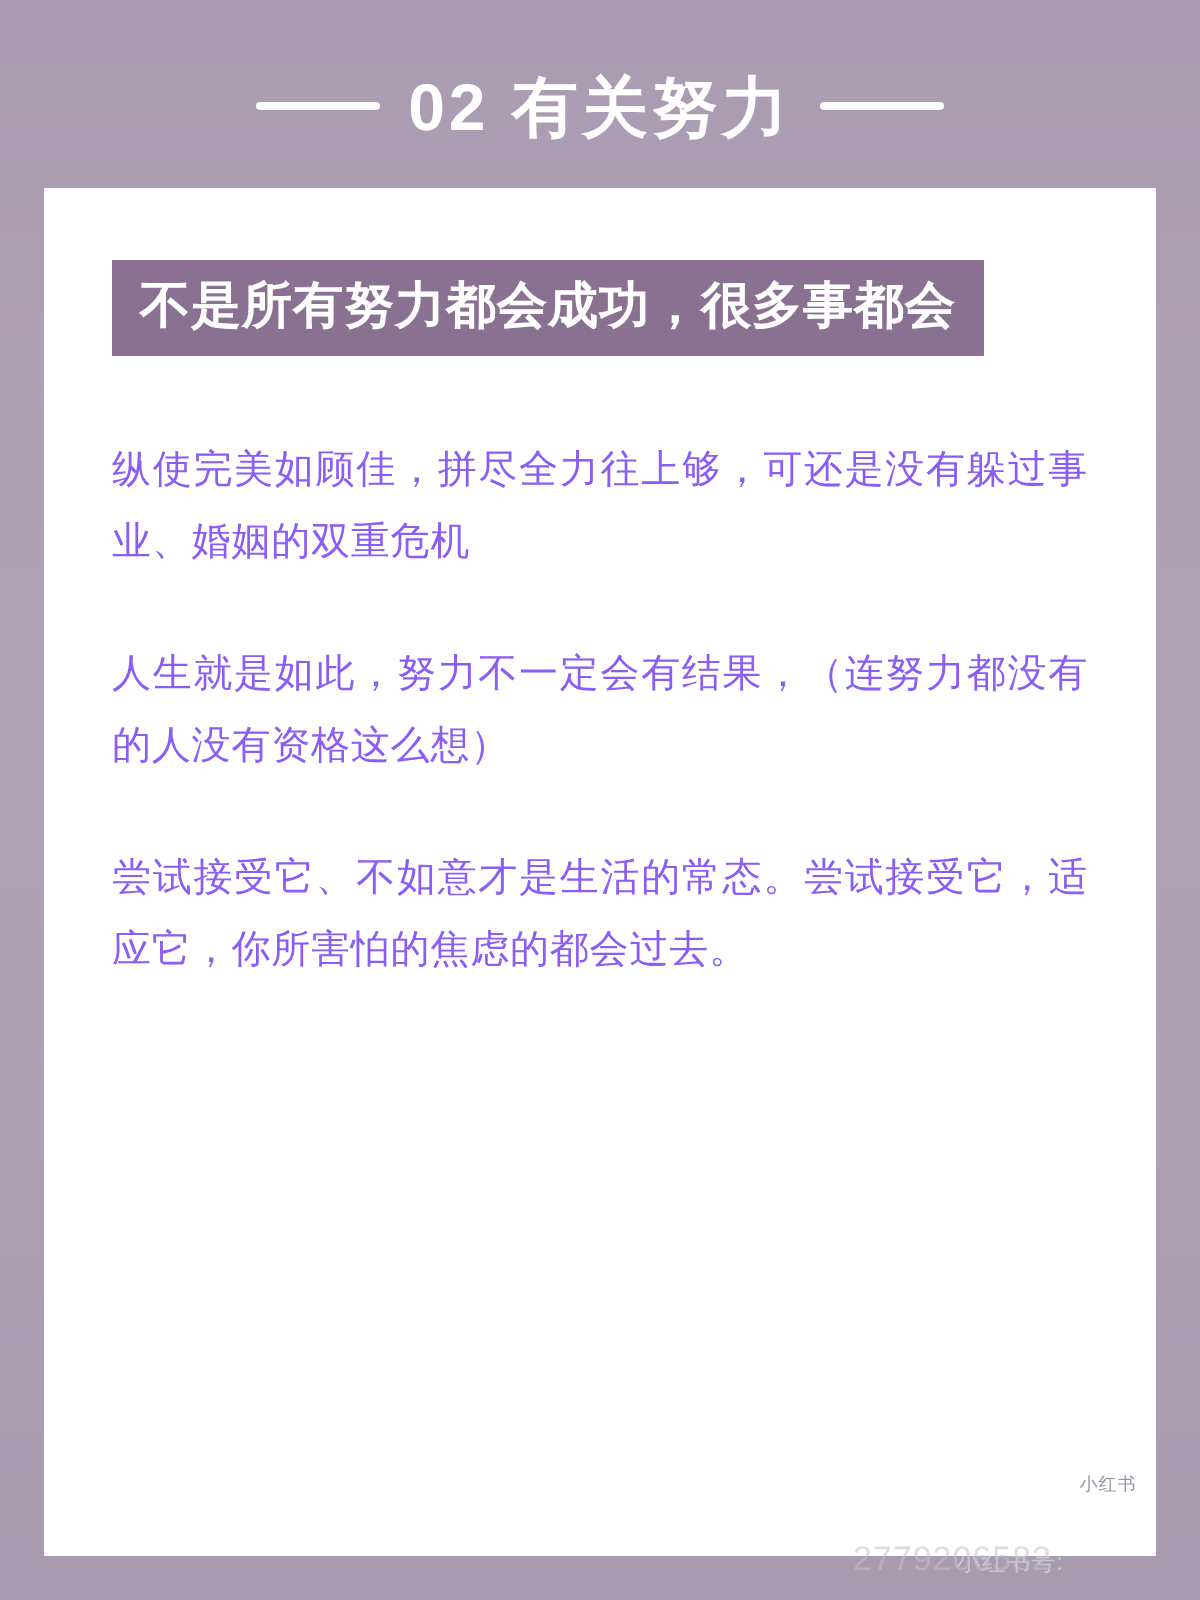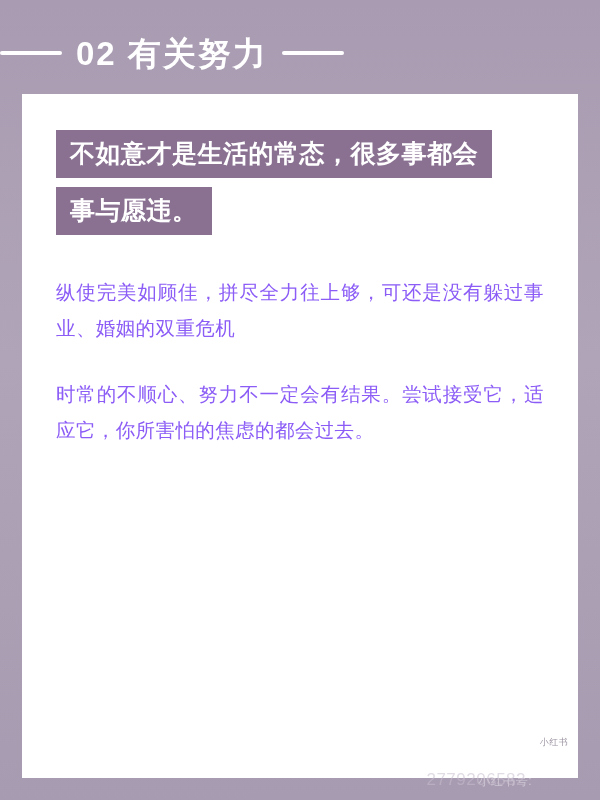--- a/index.html
+++ b/index.html
@@ -23,20 +23,21 @@
   }
   
   .header {
     position: absolute;
     top: 22px;
     left: 0;
     width: 600px;
     height: 62px;
     display: flex;
     align-items: center;
+    justify-content: center;
     gap: 14px;
   }
   .rule {
     width: 62px;
     height: 4px;
     background: #ffffff;
     border-radius: 2px;
   }
   .header-title {
     color: #ffffff;
@@ -126,26 +127,26 @@
 
   <div class="header">
     <span class="rule"></span>
     <span class="header-title">02 有关努力</span>
     <span class="rule"></span>
   </div>
 
   <div class="card">
 
     <div class="highlight-block">
-      <span class="hl-line">不如意才是生活的常态，很多事都会</span><br>
-      <span class="hl-line">事与愿违。</span>
+      <span class="hl-line">不是所有努力都会成功，很多事都会</span><br>
     </div>
 
     <p class="para">纵使完美如顾佳，拼尽全力往上够，可还是没有躲过事业、婚姻的双重危机</p>
-    <p class="para">时常的不顺心、努力不一定会有结果。尝试接受它，适应它，你所害怕的焦虑的都会过去。</p>
+    <p class="para">人生就是如此，努力不一定会有结果，（连努力都没有的人没有资格这么想）</p>
+    <p class="para">尝试接受它、不如意才是生活的常态。尝试接受它，适应它，你所害怕的焦虑的都会过去。</p>
 
   </div>
 
   <div class="wm-logo">小红书</div>
   <div class="wm-text">小红书号:</div>
   <div class="wm-id">2779206582</div>
 
 </div>
 
 </body></html>

